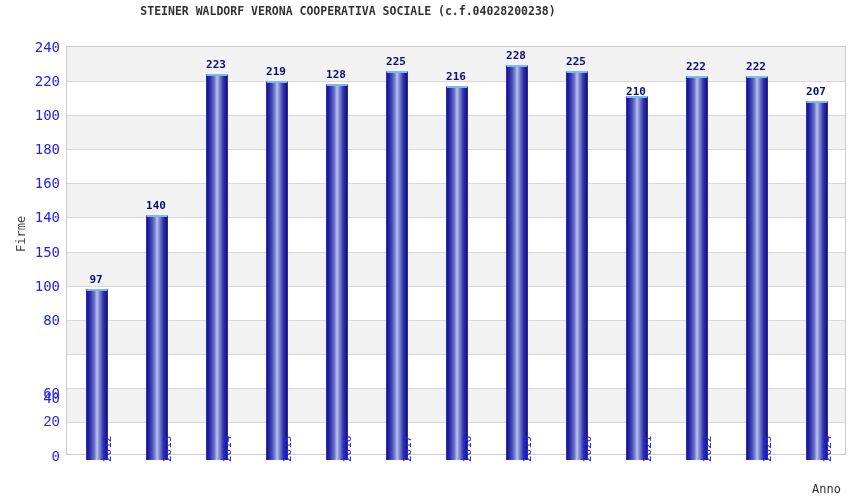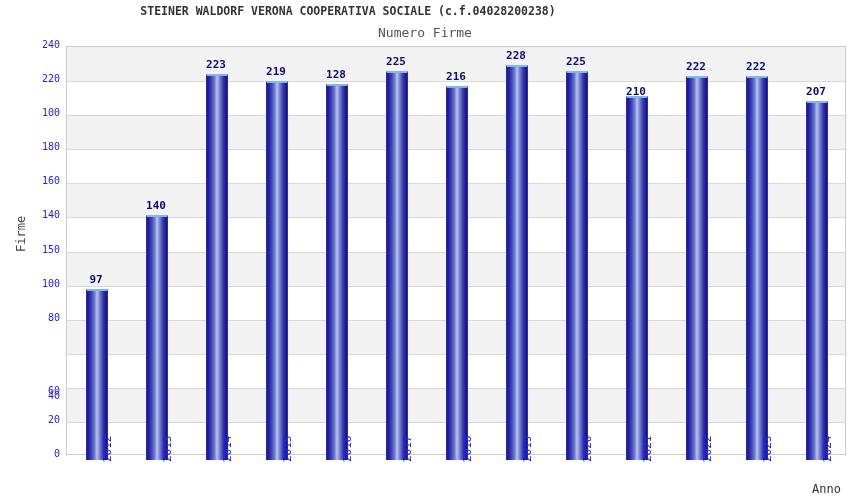--- a/index.html
+++ b/index.html
@@ -104,21 +104,21 @@
     width: 44px;
     white-space: nowrap;
   }
 
   
   .ytick {
     position: absolute;
     right: 0;
     width: 46px;
     text-align: right;
-    font-size: 10px;
+    font-size: 14px;
     color: #2222ee;
     white-space: nowrap;
   }
   .ytick-wrap {
     position: absolute;
     left: 10px;
     top: 0;
     width: 50px;
     height: 500px;
   }
@@ -149,21 +149,20 @@
     color: #333333;
     white-space: nowrap;
   }
 </style>
 </head>
 <body>
 
 <div id="chart-root">
 
   <div class="chart-title">STEINER WALDORF VERONA COOPERATIVA SOCIALE (c.f.04028200238)</div>
-  <div class="chart-subtitle">Numero Firme</div>
 
   <div class="plot-area">
     <div class="bands-layer">
         <div class="band" style="top: 0px; height: 34.0833px;"></div>
         <div class="band" style="top: 68.1667px; height: 34.0833px;"></div>
         <div class="band" style="top: 136.333px; height: 34.0833px;"></div>
         <div class="band" style="top: 204.5px; height: 34.0833px;"></div>
         <div class="band" style="top: 272.667px; height: 34.0833px;"></div>
         <div class="band" style="top: 340.833px; height: 34.0833px;"></div>
       </div>
@@ -192,21 +191,21 @@
         <div class="bar" style="left: 499px; height: 389.438px;"></div>
         <div class="bar" style="left: 559px; height: 363.875px;"></div>
         <div class="bar" style="left: 619px; height: 384.325px;"></div>
         <div class="bar" style="left: 679px; height: 384.325px;"></div>
         <div class="bar" style="left: 739px; height: 358.762px;"></div>
       </div>
   </div>
 
   <div class="ytick-wrap">
       <div class="ytick" style="top: 448px;">0</div>
-      <div class="ytick" style="top: 413.917px;">20</div>
+      <div class="ytick" style="top: 413.917px; font-family: Liberation Mono, monospace;">20</div>
       <div class="ytick" style="top: 390px;">40</div>
       <div class="ytick" style="top: 345.75px; margin-top: 39px;">60</div>
       <div class="ytick" style="top: 311.667px;">80</div>
       <div class="ytick" style="top: 277.583px;">100</div>
       <div class="ytick" style="top: 243.5px;">150</div>
       <div class="ytick" style="top: 209.417px;">140</div>
       <div class="ytick" style="top: 175.333px;">160</div>
       <div class="ytick" style="top: 141.25px;">180</div>
       <div class="ytick" style="top: 107.167px;">100</div>
       <div class="ytick" style="top: 73.0833px;">220</div>

